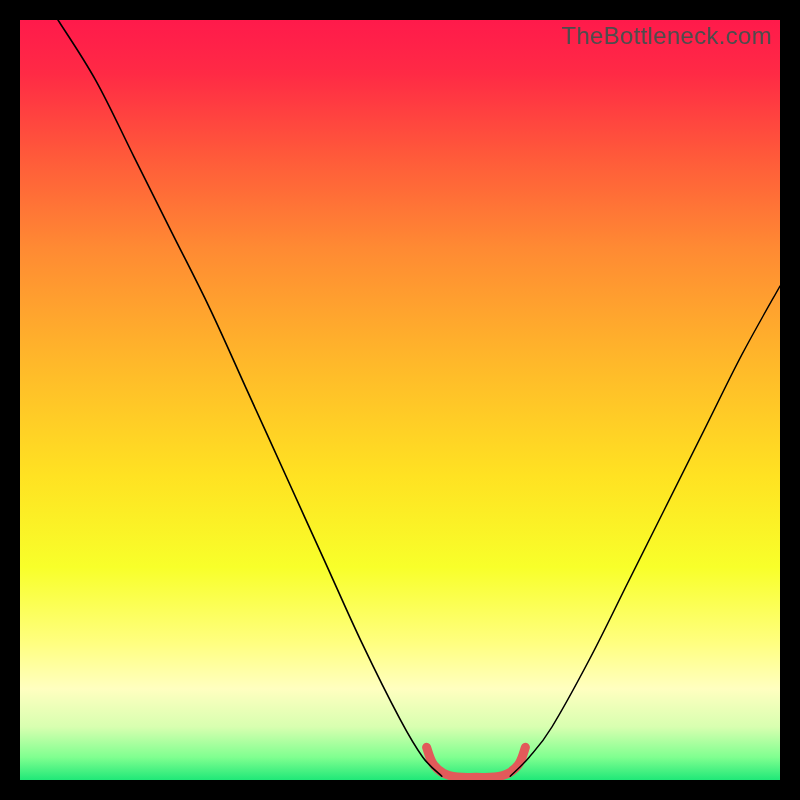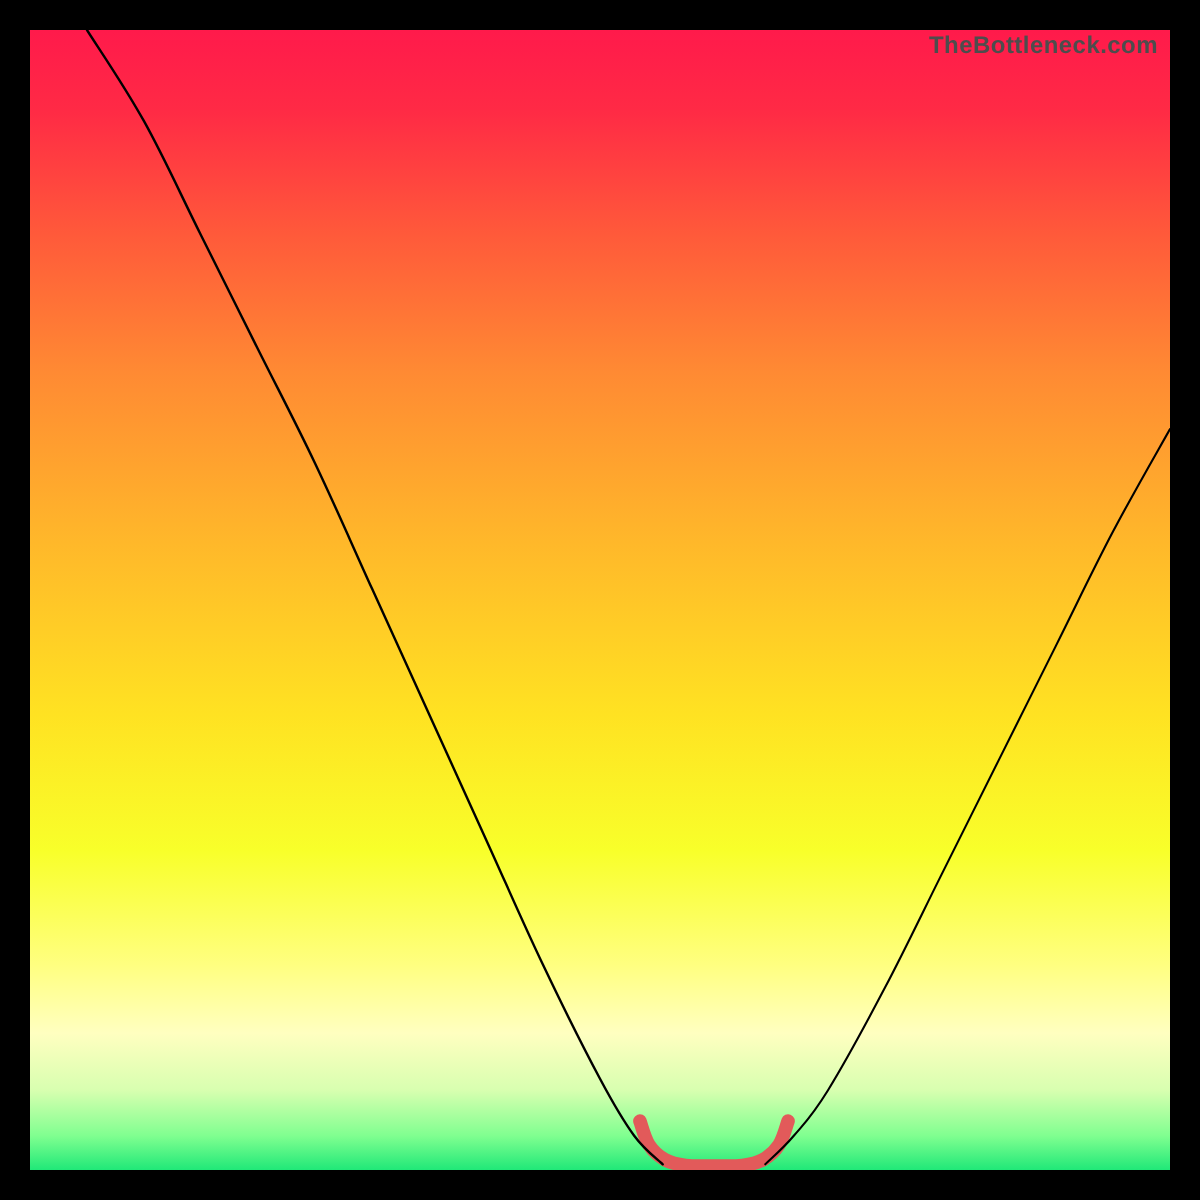--- a/index.html
+++ b/index.html
@@ -25,22 +25,22 @@
     top: 20px;
     width: 760px;
     height: 760px;
     
   }
   .watermark {
     position: absolute;
     top: 2px;
     right: 8px;
     color: #4d4d4d;
-    font-size: 16px;
-    font-weight: 700;
+    font-size: 24px;
+    font-weight: 400;
     letter-spacing: 0.3px;
   }
   svg.curves {
     position: absolute;
     left: 0;
     top: 0;
     width: 760px;
     height: 760px;
   }
 </style>

